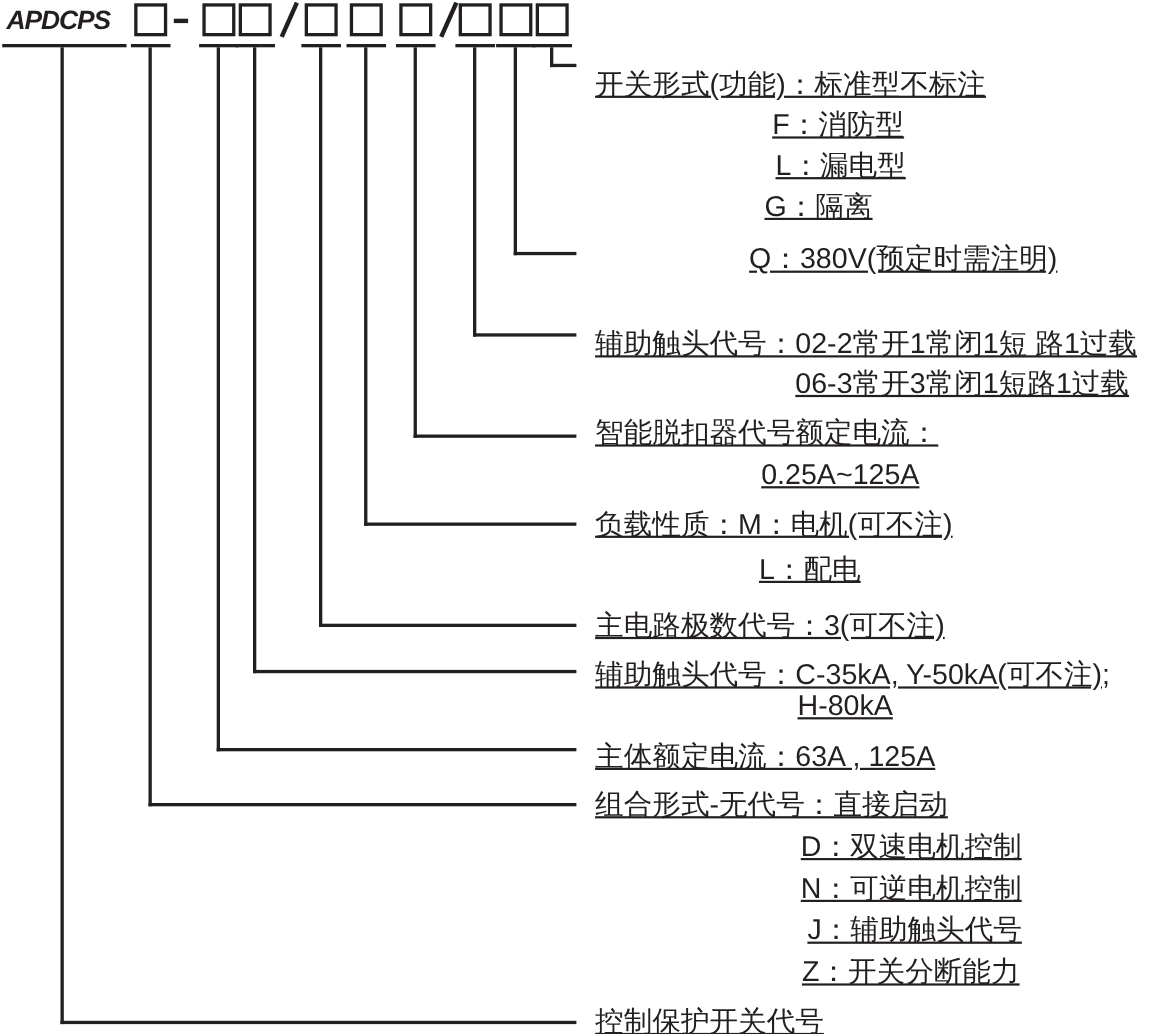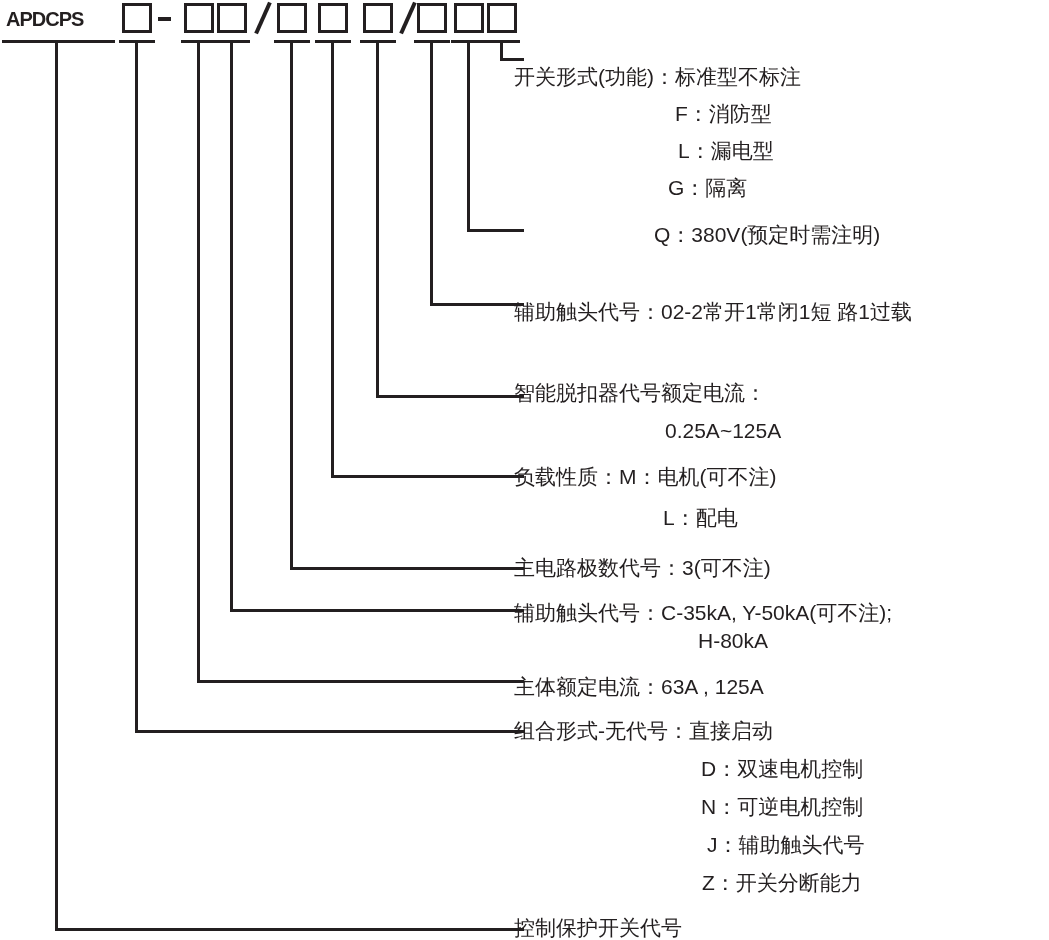--- a/index.html
+++ b/index.html
@@ -6,44 +6,45 @@
   #diagram{
     position:relative;
     width:1049px;height:940px;
     background:#ffffff;
     color:#231f20;
     font-family:"Liberation Sans","DejaVu Sans",sans-serif;
     overflow:hidden;
   }
   .prefix{
     position:absolute;left:6px;top:1px;
-    font-size:20px;line-height:36px;font-weight:bold;letter-spacing:-1px;
+    font-size:24px;line-height:36px;font-weight:bold;letter-spacing:-1px;
     white-space:pre;
+    font-style:italic;
   }
   .box{
     position:absolute;top:3px;width:30px;height:30px;
     border:3px solid #231f20;box-sizing:border-box;background:#ffffff;
   }
   .tick{
     position:absolute;top:40px;height:3px;background:#231f20;
   }
   .dash{
     position:absolute;left:158px;top:17px;width:13px;height:4px;background:#231f20;
   }
   .slash{
     position:absolute;top:1px;width:4px;height:34px;background:#231f20;
     transform:rotate(24deg);
   }
   .conn{
     position:absolute;top:43px;box-sizing:border-box;
     border-left:3px solid #231f20;border-bottom:3px solid #231f20;
   }
   .label{
-    position:absolute;left:514px;
-    font-size:21px;white-space:nowrap;
+    position:absolute;left:541px;
+    font-size:26px;white-space:nowrap;text-decoration:underline;
   }
   .label .ln{white-space:pre;}
 </style>
 </head>
 <body>
 
 <div id="diagram">
 
   <span class="prefix">APDCPS</span>
 
@@ -89,20 +90,21 @@
     <div class="ln" style="padding-left:164px">L：漏电型</div>
     <div class="ln" style="padding-left:154px">G：隔离</div>
   </div>
 
   <div class="label" style="top:221px;line-height:28px">
     <div class="ln" style="padding-left:140px">Q：380V(预定时需注明)</div>
   </div>
 
   <div class="label" style="top:294px;line-height:36px">
     <div class="ln">辅助触头代号：02-2常开1常闭1短 路1过载</div>
+    <div class="ln" style="padding-left:182px">06-3常开3常闭1短路1过载</div>
   </div>
 
   <div class="label" style="top:374px;line-height:38px">
     <div class="ln">智能脱扣器代号额定电流：</div>
     <div class="ln" style="padding-left:151px">0.25A~125A</div>
   </div>
 
   <div class="label" style="top:456px;line-height:41px">
     <div class="ln">负载性质：M：电机(可不注)</div>
     <div class="ln" style="padding-left:149px">L：配电</div>

